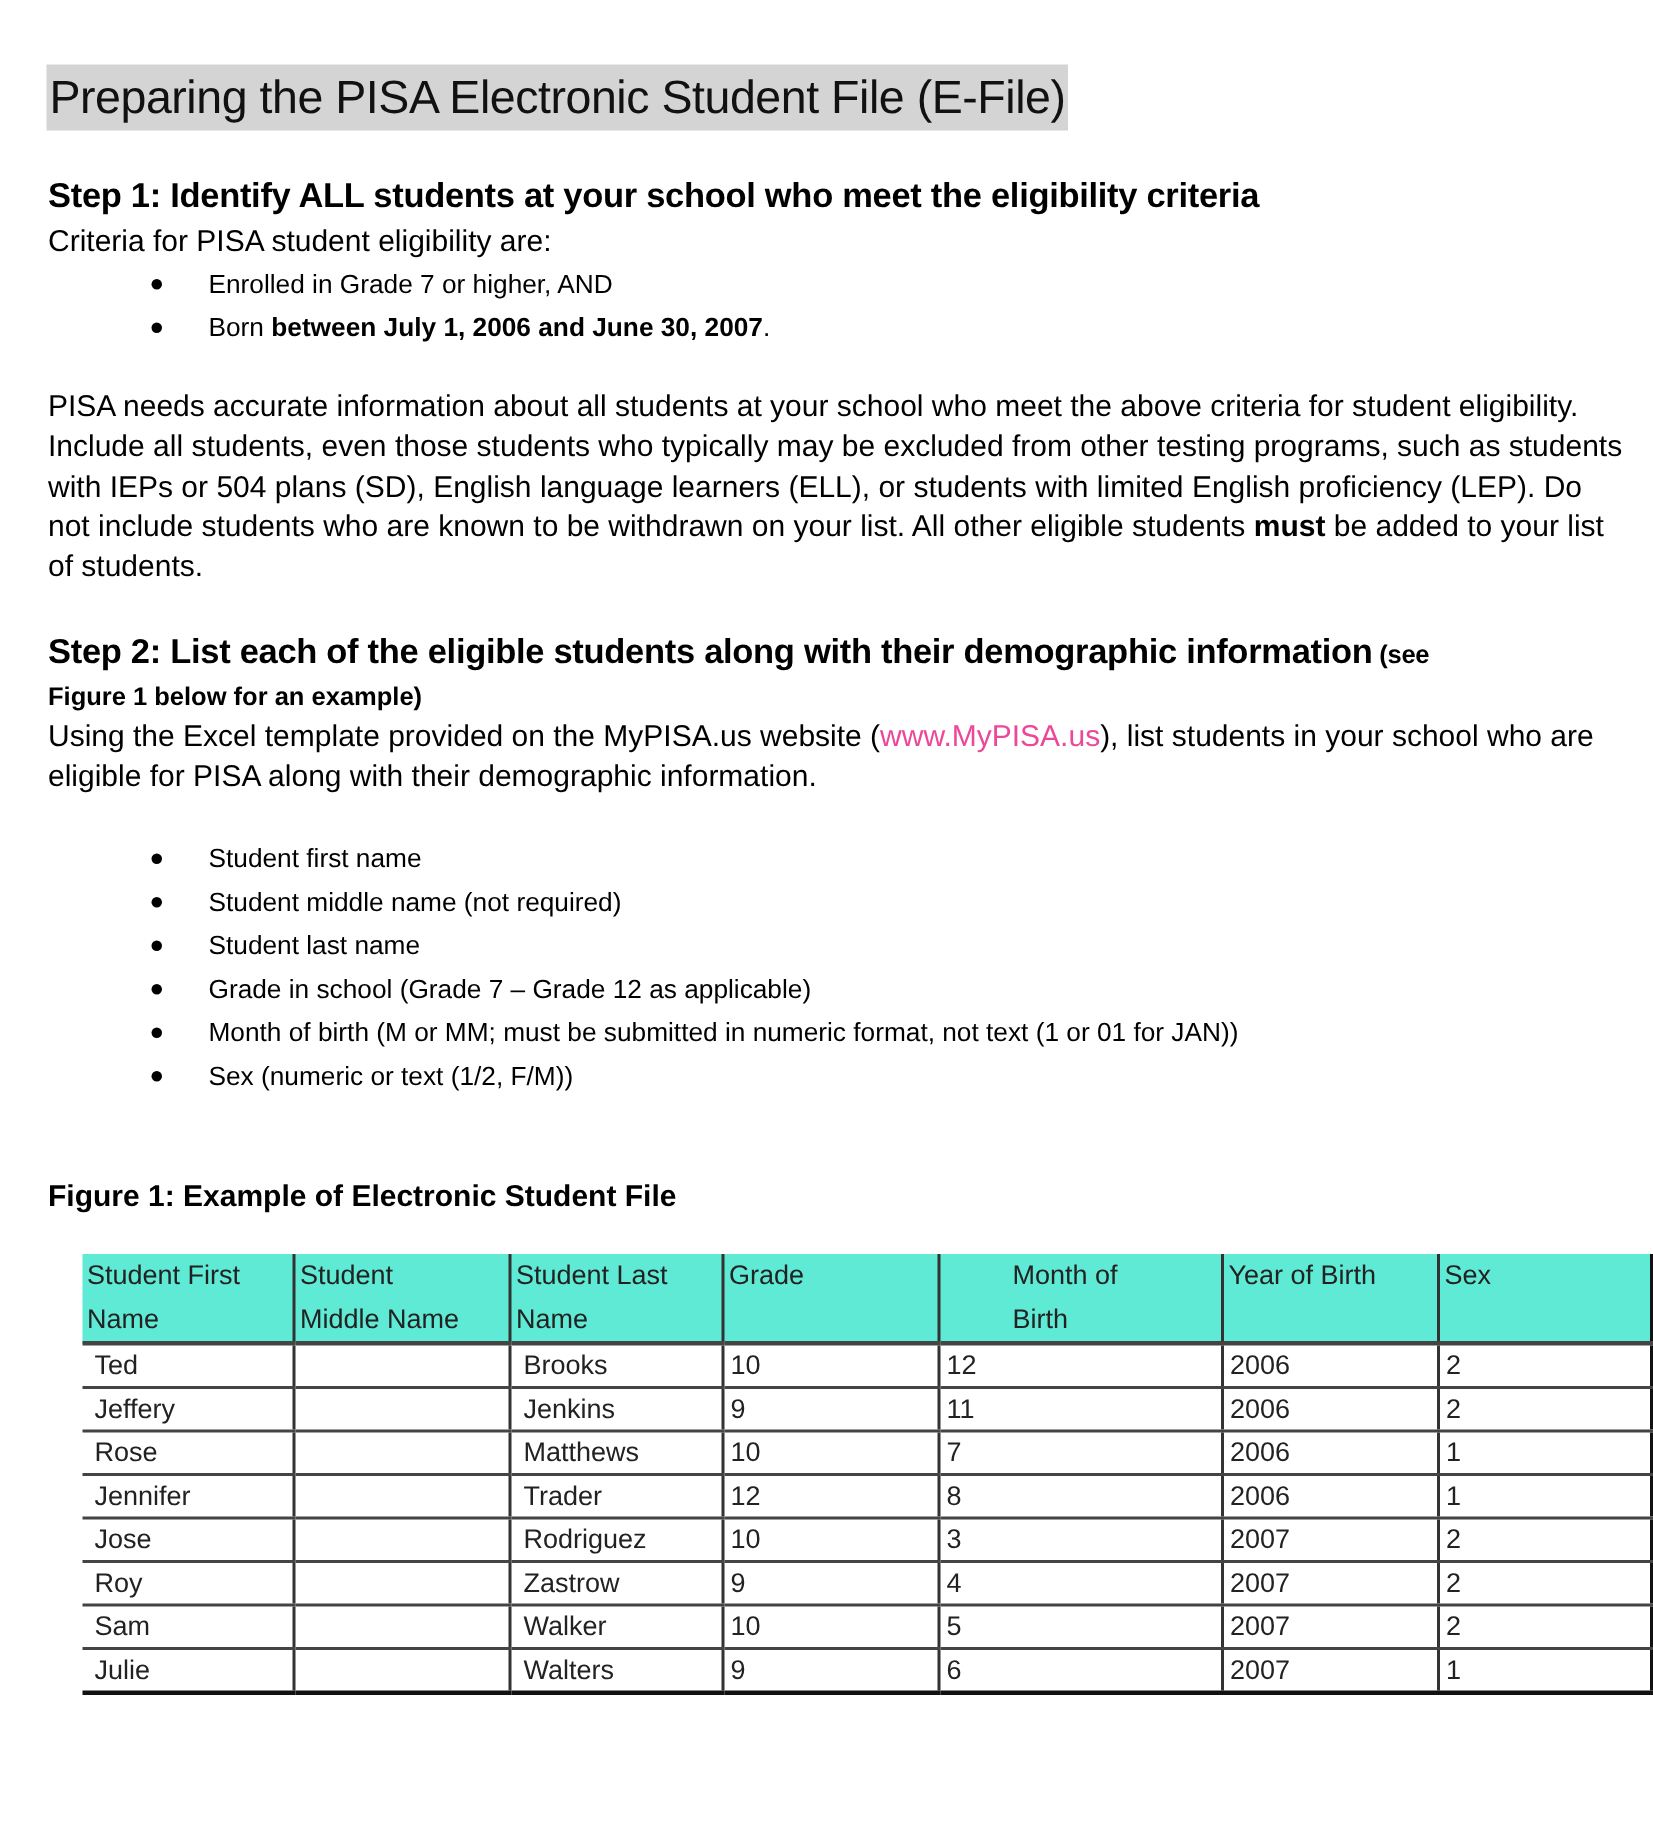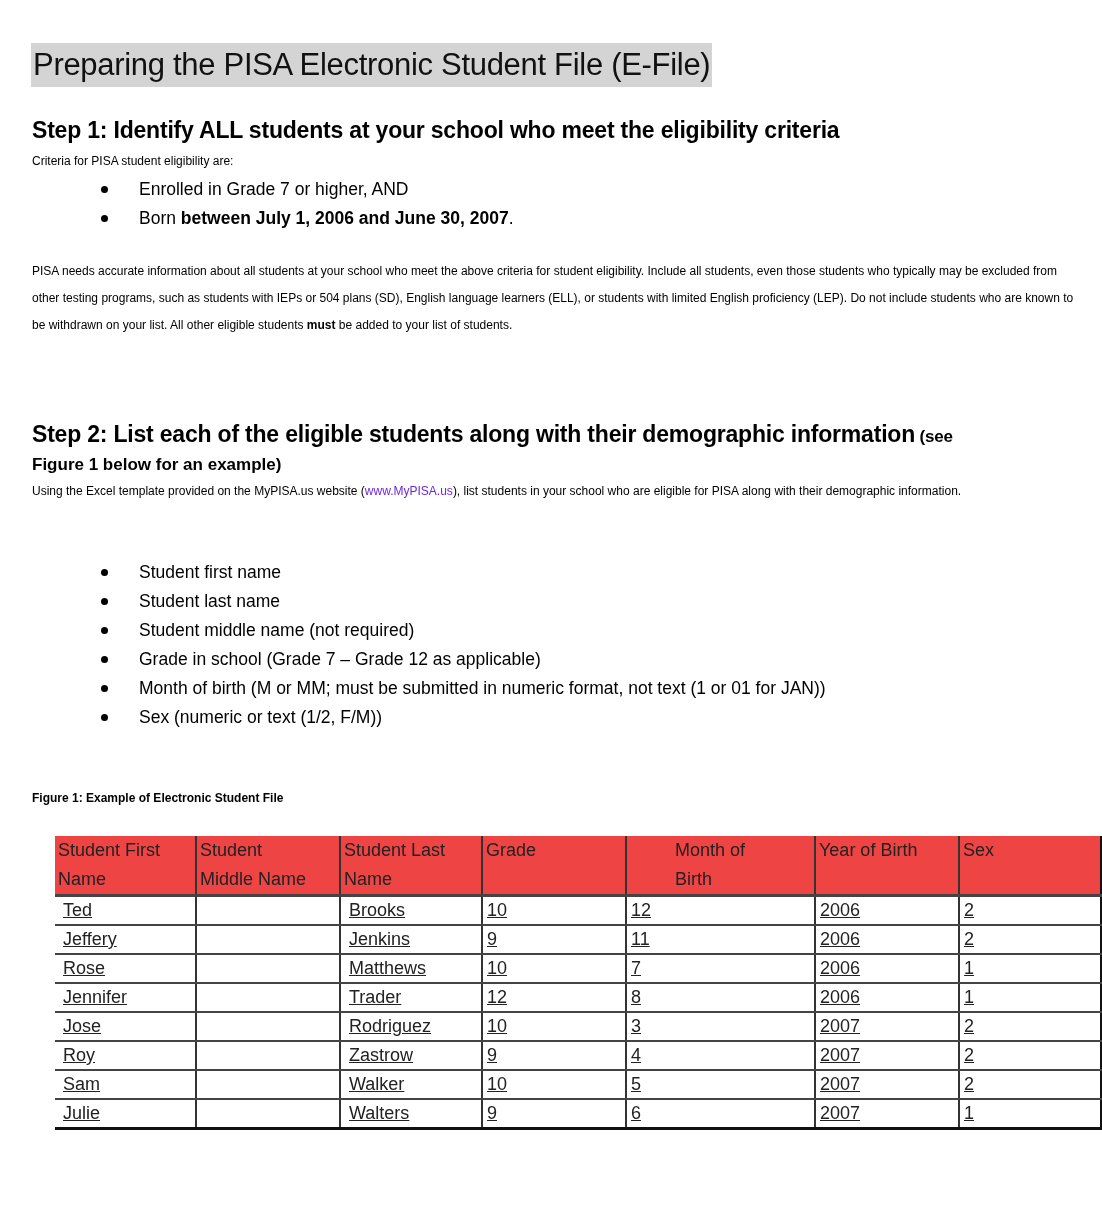--- a/index.html
+++ b/index.html
@@ -1,28 +1,28 @@
 <!DOCTYPE html>
 <html><head>
 <meta charset="utf-8">
 <style>
   html, body { margin:0; padding:0; background:#ffffff; }
   body { width:1102px; height:1232px; position:relative; font-family:"Liberation Sans", sans-serif; color:#000; overflow:hidden; }
   .title { position:absolute; left:31px; top:43px; height:44px; background:#d4d4d4; font-size:31px; line-height:44px; padding:0 2px; letter-spacing:-0.3px; color:#111; }
   .h1 { position:absolute; left:32px; font-weight:bold; font-size:23px; letter-spacing:-0.2px; white-space:nowrap; }
-  .txt { position:absolute; left:32px; font-size:12px; line-height:26.8px; width:1050px; }
+  .txt { position:absolute; left:32px; font-size:20px; line-height:26.8px; width:1050px; }
   .bul { position:absolute; left:100px; font-size:17.5px; line-height:29px; list-style:none; margin:0; padding:0; }
   .bul li { position:relative; padding-left:39px; white-space:nowrap; }
   .bul li .dot { position:absolute; left:1px; top:11px; width:7px; height:7px; border-radius:50%; background:#000; }
-  .link { color:#6d28d9; }
+  .link { color:#ec4899; }
   .small-b { font-size:17px; font-weight:bold; }
   table.ef { position:absolute; left:55px; top:836px; border-collapse:collapse; font-size:18px; color:#222; }
-  table.ef th { background:#ef4444; font-weight:normal; text-align:left; vertical-align:top; line-height:29px; padding:0 3px; border-left:2px solid #333; border-bottom:3px solid #444; }
+  table.ef th { background:#5eead4; font-weight:normal; text-align:left; vertical-align:top; line-height:29px; padding:0 3px; border-left:2px solid #333; border-bottom:3px solid #444; }
   table.ef th:first-child { border-left:none; }
-  table.ef td { height:27px; padding:0 4px; border-left:2px solid #333; border-bottom:2px solid #444; line-height:27px;text-decoration:underline; }
+  table.ef td { height:27px; padding:0 4px; border-left:2px solid #333; border-bottom:2px solid #444; line-height:27px; }
   table.ef td:first-child { border-left:none; }
   table.ef tr:last-child td { border-bottom:3px solid #111; }
   table.ef td.c0, table.ef td.c2 { padding-left:8px; }
   .tbl-right-edge { border-right:2px solid #111; }
 </style>
 </head>
 <body>
 
 <div class="title">Preparing the PISA Electronic Student File (E-File)</div>
 
@@ -35,22 +35,22 @@
 </ul>
 
 <div class="txt" style="top:258px;"><span>PISA needs accurate information about all students at your school who meet the above criteria for student eligibility. Include all students, even those students who typically may be excluded from other testing programs, such as students with IEPs or 504 plans (SD), English language learners (ELL), or students with limited English proficiency (LEP). Do not include students who are known to be withdrawn on your list. All other eligible students </span><b>must</b><span> be added to your list of students.</span></div>
 
 <div class="h1" style="top:421px;"><span>Step 2: List each of the eligible students along with their demographic information</span><span class="small-b"> (see</span></div>
 <div class="txt" style="top:452px; font-weight:bold; font-size:17px;">Figure 1 below for an example)</div>
 <div class="txt" style="top:478px;"><span>Using the Excel template provided on the MyPISA.us website (</span><span class="link">www.MyPISA.us</span><span>), list students in your school who are eligible for PISA along with their demographic information.</span></div>
 
 <ul class="bul" style="top:558px;">
   <li><span class="dot"></span><span>Student first name</span></li>
+  <li><span class="dot"></span><span>Student middle name (not required)</span></li>
   <li><span class="dot"></span><span>Student last name</span></li>
-  <li><span class="dot"></span><span>Student middle name (not required)</span></li>
   <li><span class="dot"></span><span>Grade in school (Grade 7 – Grade 12 as applicable)</span></li>
   <li><span class="dot"></span><span>Month of birth (M or MM; must be submitted in numeric format, not text (1 or 01 for JAN))</span></li>
   <li><span class="dot"></span><span>Sex (numeric or text (1/2, F/M))</span></li>
 </ul>
 
 <div class="txt" style="top:785px; font-weight:bold;"><span>Figure 1</span><span style="font-weight:bold;">: Example of Electronic Student File</span></div>
 
 <table class="ef tbl-right-edge">
   <thead>
     <tr>

